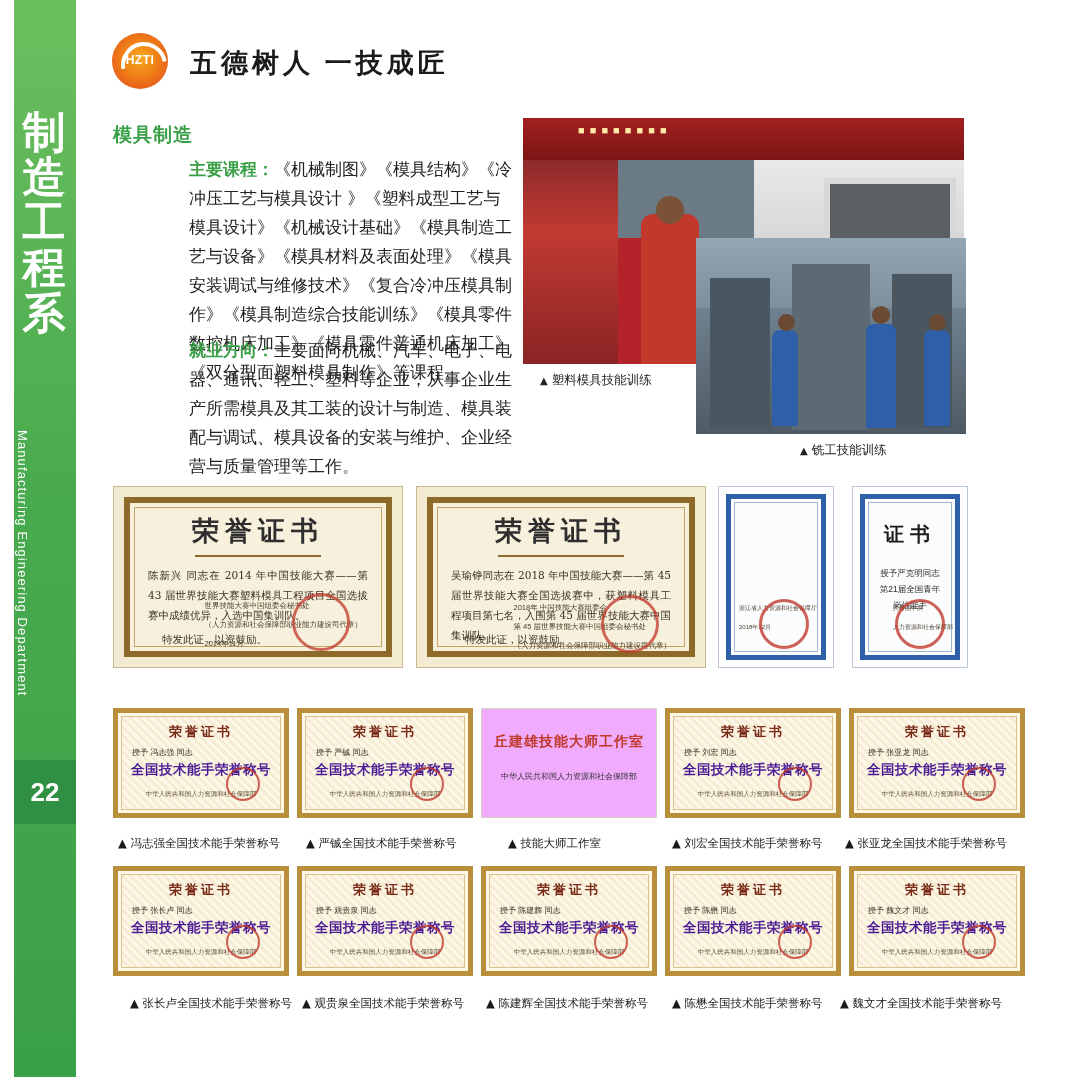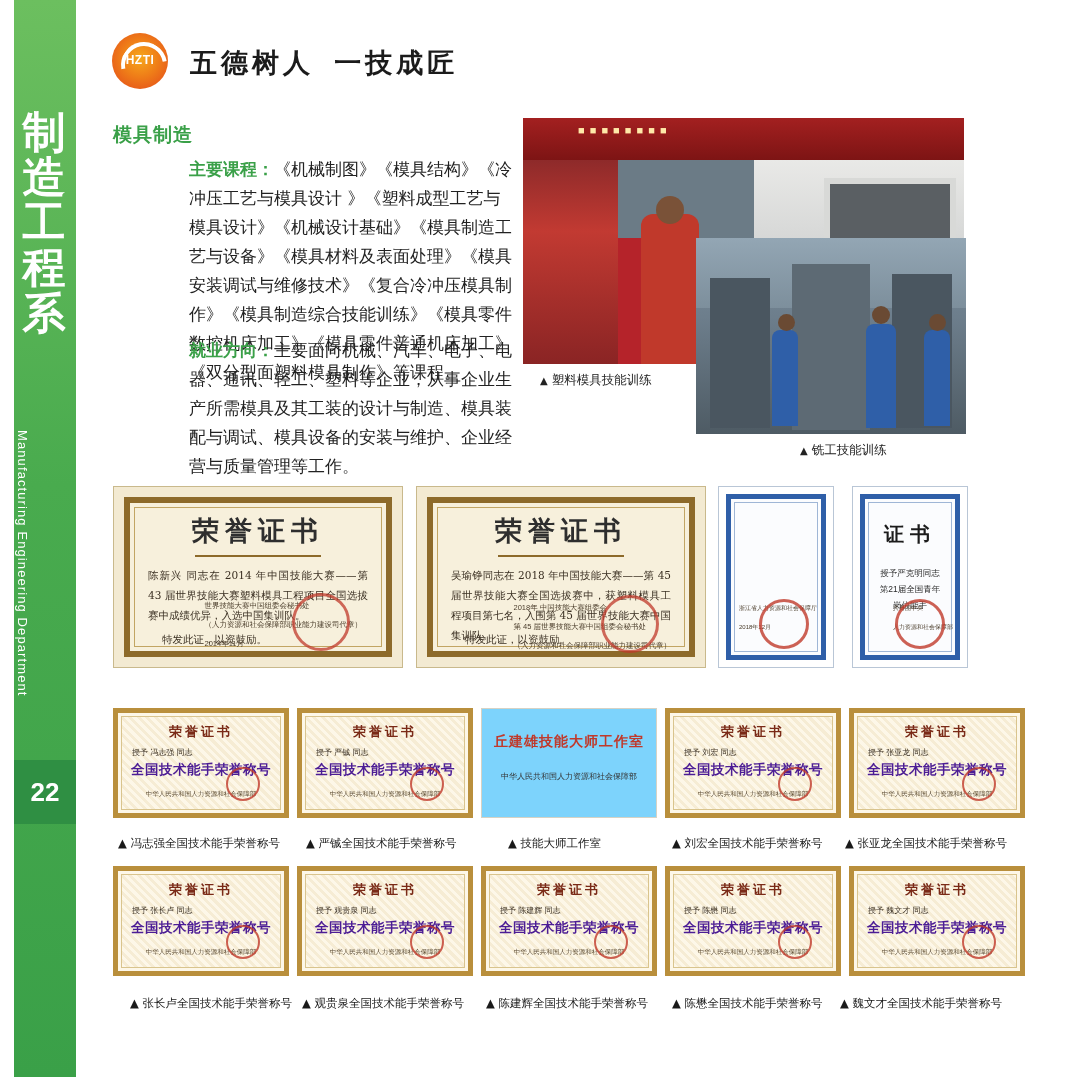--- a/index.html
+++ b/index.html
@@ -53,21 +53,21 @@
     border:4px solid #ffffff;border-right-color:transparent;border-bottom-color:transparent;
     transform:rotate(35deg);
   }
   .logo-text{
     position:absolute;left:0;top:20px;width:56px;text-align:center;
     color:#ffffff;font-size:12px;font-weight:bold;letter-spacing:.5px;
   }
   .slogan{
     position:absolute;left:190px;top:45px;
     font-size:27px;font-weight:bold;color:#1b1b1b;letter-spacing:4px;
-    font-family:Liberation Mono, monospace;
+    font-family:Liberation Serif, serif;
   }
   
   .sec-title{
     position:absolute;left:113px;top:122px;
     font-size:19px;font-weight:bold;color:#3aa048;letter-spacing:1px;
     font-family:"DejaVu Sans","Liberation Sans",sans-serif;
   }
   .para{
     position:absolute;width:400px;font-size:17px;line-height:29px;color:#222;
     font-family:"DejaVu Sans","Liberation Sans",sans-serif;
@@ -195,21 +195,21 @@
   .cs-foot{
     position:absolute;left:0;right:0;bottom:14px;text-align:center;
     font-size:6.5px;color:#5a4a33;
   }
   .cs-seal{
     position:absolute;right:24px;bottom:12px;width:30px;height:30px;
     border-radius:50%;border:2px solid #c0392b;opacity:.8;
   }
   
   .cert-master{
-    position:absolute;width:176px;height:110px;background:#7dd3fc;
+    position:absolute;width:176px;height:110px;background:#f0abfc;
     border:1px solid #d6d2c4;box-sizing:border-box;
   }
   .cm-title{
     position:absolute;left:0;right:0;top:24px;text-align:center;
     font-size:14px;font-weight:bold;color:#c0392b;letter-spacing:1px;
     font-family:"DejaVu Sans","Liberation Sans",sans-serif;
   }
   .cm-sub{
     position:absolute;left:0;right:0;top:62px;text-align:center;
     font-size:8px;color:#333;

